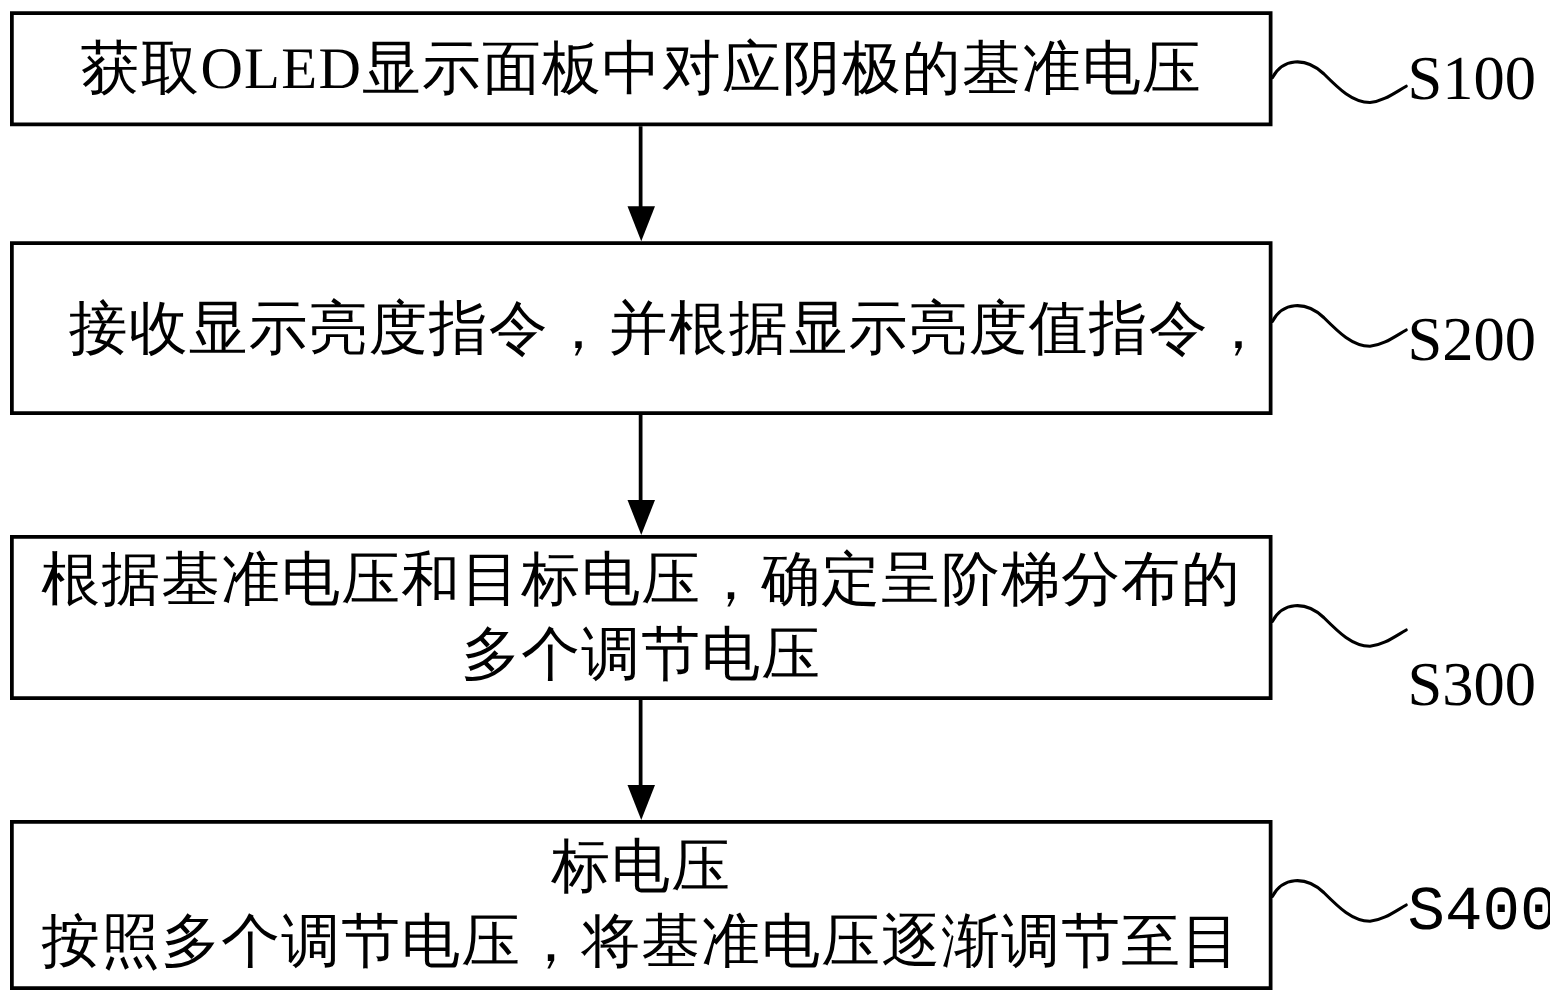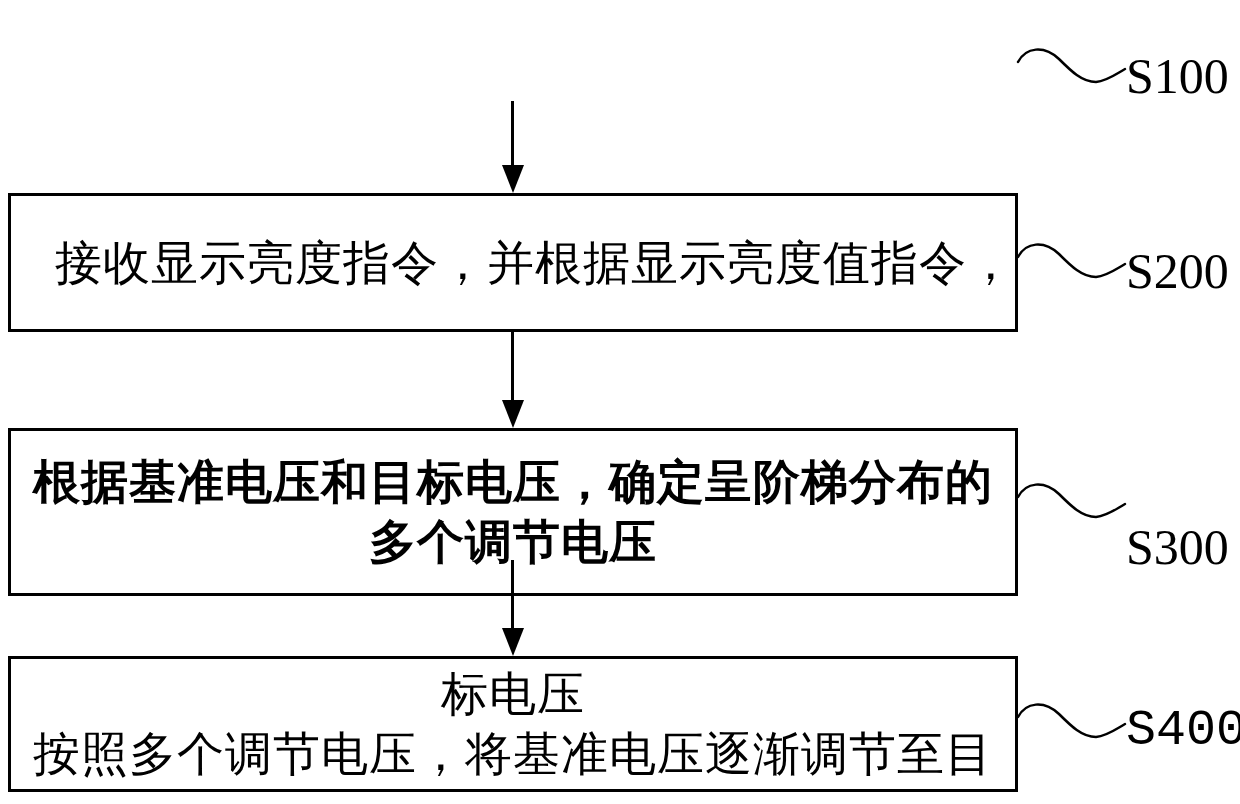--- a/index.html
+++ b/index.html
@@ -71,32 +71,35 @@
     font-size: 50px;
     color: #000000;
     white-space: nowrap;
   }
 </style>
 </head>
 <body>
 
 <div class="canvas">
 
+  <div class="step-box" style="top:9px; height:92px;">
+    <div class="step-line">获取OLED显示面板中对应阴极的基准电压</div>
+  </div>
 
   <div class="arrow-line" style="top:101px; height:66px;"></div>
   <div class="arrow-head" style="top:165px;"></div>
 
   <div class="step-box" style="top:193px; height:139px;align-items:flex-end;">
     <div class="step-line">接收显示亮度指令，并根据显示亮度值指令，</div>
   </div>
 
   <div class="arrow-line" style="top:332px; height:70px;"></div>
   <div class="arrow-head" style="top:400px;"></div>
 
-  <div class="step-box" style="top:428px; height:168px;font-weight:bold;">
+  <div class="step-box" style="top:428px; height:132px;">
     <div class="step-line">根据基准电压和目标电压，确定呈阶梯分布的</div>
     <div class="step-line">多个调节电压</div>
   </div>
 
   <div class="arrow-line" style="top:560px; height:70px;"></div>
   <div class="arrow-head" style="top:628px;"></div>
 
   <div class="step-box" style="top:656px; height:136px;">
     <div class="step-line">标电压</div>
     <div class="step-line">按照多个调节电压，将基准电压逐渐调节至目</div>
@@ -108,18 +111,18 @@
   <svg class="squiggle" style="top:233px;" viewBox="0 0 112 50">
     <path d="M 2,24 C 10,9 28,7 43,21 C 55,33 66,44 80,44 C 91,43 100,36 109,31"></path>
   </svg>
   <svg class="squiggle" style="top:473px;" viewBox="0 0 112 50">
     <path d="M 2,24 C 10,9 28,7 43,21 C 55,33 66,44 80,44 C 91,43 100,36 109,31"></path>
   </svg>
   <svg class="squiggle" style="top:693px;" viewBox="0 0 112 50">
     <path d="M 2,24 C 10,9 28,7 43,21 C 55,33 66,44 80,44 C 91,43 100,36 109,31"></path>
   </svg>
 
-  <div class="step-label" style="top:46px;">S100</div>
+  <div class="step-label" style="top:32px;">S100</div>
   <div class="step-label" style="top:241px;">S200</div>
   <div class="step-label" style="top:481px;margin-top:36px;">S300</div>
   <div class="step-label" style="top:701px;font-family:Liberation Mono, monospace;">S400</div>
 
 </div>
 
 </body></html>

